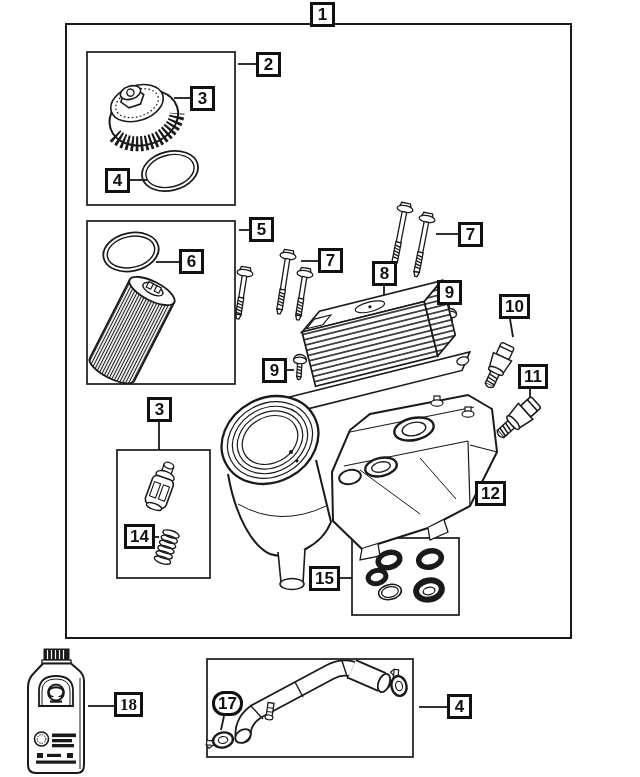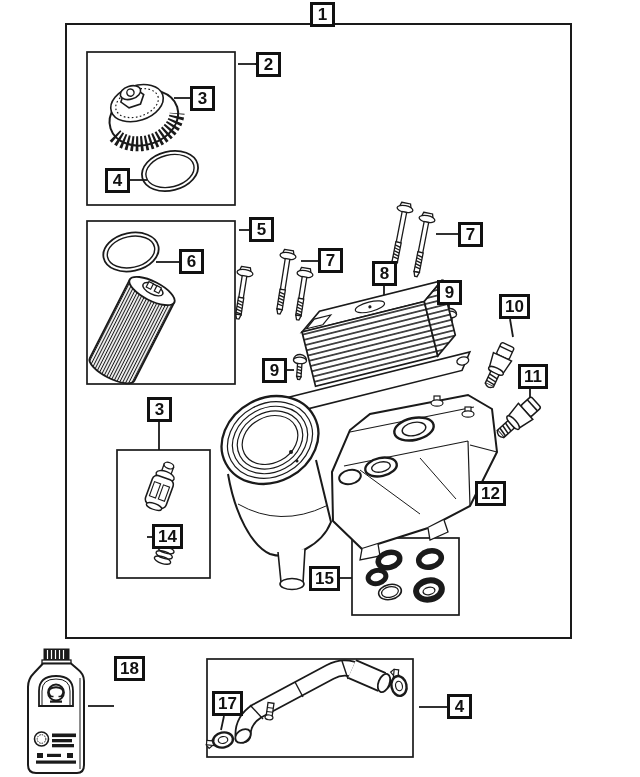--- a/index.html
+++ b/index.html
@@ -24,25 +24,25 @@
   .co-c6{left:179px;top:249px;}
   .co-c7a{left:318px;top:248px;}
   .co-c7b{left:458px;top:222px;}
   .co-c8{left:372px;top:261px;}
   .co-c9a{left:437px;top:280px;}
   .co-c9b{left:262px;top:358px;}
   .co-c10{left:499px;top:294px;}
   .co-c11{left:518px;top:364px;}
   .co-c12{left:455px;top:481px;margin-left:20px;}
   .co-c13{left:147px;top:397px;}
-  .co-c14{left:124px;top:524px;margin-left:28px;}
+  .co-c14{left:124px;top:524px;}
   .co-c15{left:297px;top:566px;margin-left:12px;}
   .co-c16{left:447px;top:694px;}
-  .co-c17{left:212px;top:691px;}
-  .co-c18{left:114px;top:656px;}
+  .co-c17{left:212px;top:691px;border-radius:12px;}
+  .co-c18{left:114px;top:692px;font-family:Liberation Serif, serif;}
 </style>
 </head>
 <body>
 
 <div class="stage">
 
   <svg width="640" height="777" viewBox="0 0 640 777" xmlns="http://www.w3.org/2000/svg">
     <defs>
       <pattern id="pleats" width="2.8" height="6" patternUnits="userSpaceOnUse">
         <rect width="2.8" height="6" fill="#ffffff"></rect>

